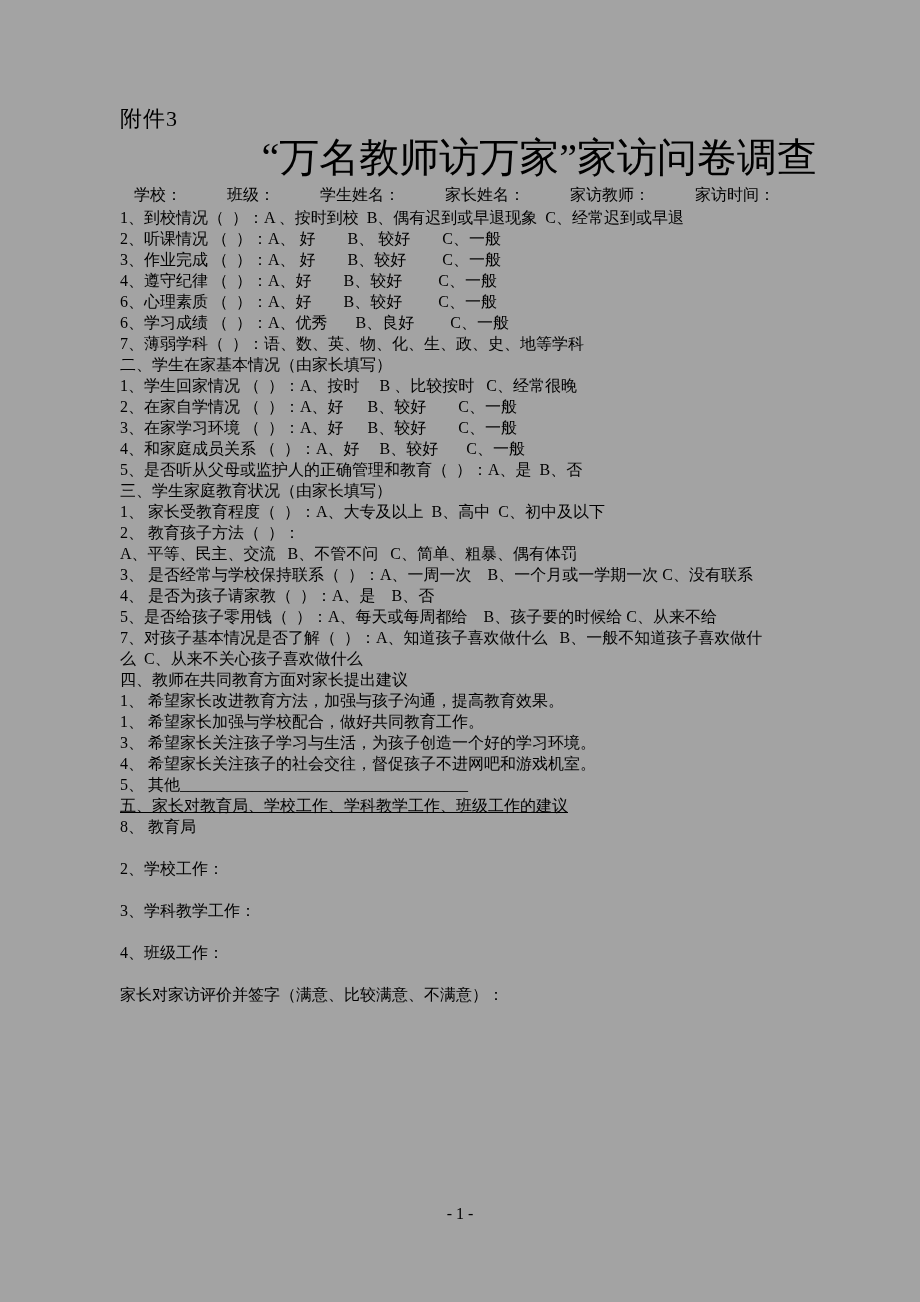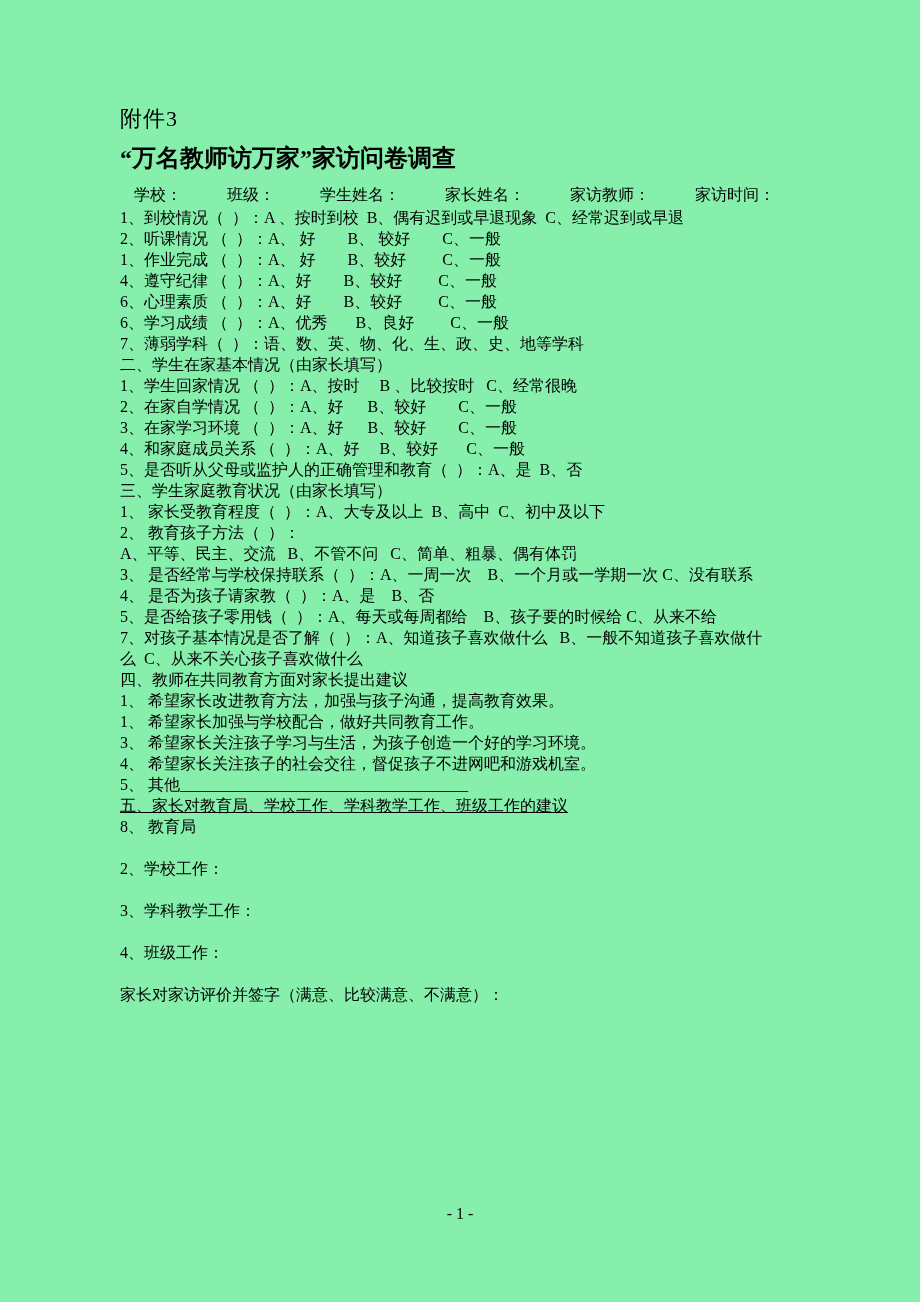--- a/index.html
+++ b/index.html
@@ -1,41 +1,41 @@
 <!DOCTYPE html>
 <html><head>
 <meta charset="utf-8">
 <style>
   * { box-sizing: border-box; }
   html, body { margin: 0; padding: 0; background: #ffffff; }
   .page {
     position: relative;
     width: 920px;
     height: 1302px;
-    background: #86efac;
+    background: #a3a3a3;
     color: #000000;
     font-family: "Liberation Serif", "DejaVu Serif", serif;
     overflow: hidden;
   }
   .content {
     position: absolute;
     left: 120px;
     top: 104px;
     width: 697px;
   }
   .attachment {
     font-size: 22px;
     line-height: 30px;
     letter-spacing: 1px;
   }
   .title {
-    font-size: 24px;
+    font-size: 40px;
     line-height: 40px;
-    font-weight: 700;
-    text-align: left;
+    font-weight: 400;
+    text-align: right;
     margin: 4px 0 6px 0;
   }
   .header-line {
     display: flex;
     justify-content: space-between;
     font-size: 16px;
     line-height: 21px;
     padding: 0 42px 0 14px;
     margin-top: 2px;
   }
@@ -72,21 +72,21 @@
       <span>班级：</span>
       <span>学生姓名：</span>
       <span>家长姓名：</span>
       <span>家访教师：</span>
       <span>家访时间：</span>
     </div>
 
     <div class="lines">
       <div class="line">1、到校情况（  ）：A 、按时到校  B、偶有迟到或早退现象  C、经常迟到或早退</div>
       <div class="line">2、听课情况 （  ）：A、 好        B、 较好        C、一般</div>
-      <div class="line">1、作业完成 （  ）：A、 好        B、较好         C、一般</div>
+      <div class="line">3、作业完成 （  ）：A、 好        B、较好         C、一般</div>
       <div class="line">4、遵守纪律 （  ）：A、好        B、较好         C、一般</div>
       <div class="line">6、心理素质 （  ）：A、好        B、较好         C、一般</div>
       <div class="line">6、学习成绩 （  ）：A、优秀       B、良好         C、一般</div>
       <div class="line">7、薄弱学科（  ）：语、数、英、物、化、生、政、史、地等学科</div>
       <div class="line">二、学生在家基本情况（由家长填写）</div>
       <div class="line">1、学生回家情况 （  ）：A、按时     B 、比较按时   C、经常很晚</div>
       <div class="line">2、在家自学情况 （  ）：A、好      B、较好        C、一般</div>
       <div class="line">3、在家学习环境 （  ）：A、好      B、较好        C、一般</div>
       <div class="line">4、和家庭成员关系 （  ）：A、好     B、较好       C、一般</div>
       <div class="line">5、是否听从父母或监护人的正确管理和教育（  ）：A、是  B、否</div>

